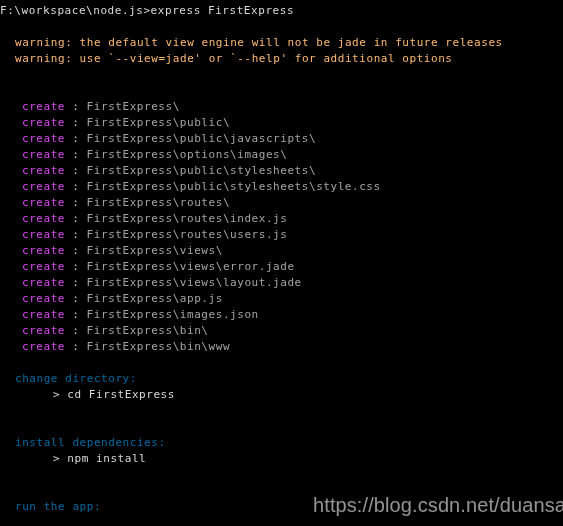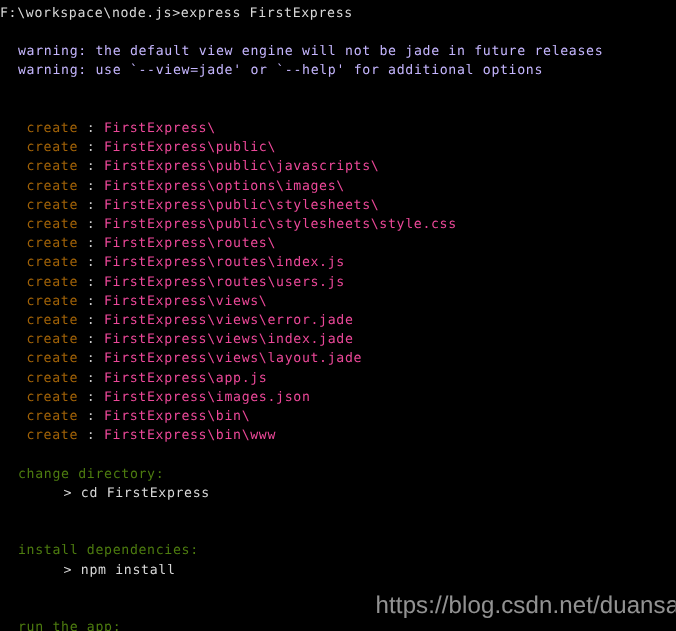--- a/index.html
+++ b/index.html
@@ -31,36 +31,36 @@
     font-family: "DejaVu Sans Mono", "Liberation Mono", monospace;
   }
   .line.blank {
     color: transparent;
   }
   .pad0 { padding-left: 0px; }
   .pad1 { padding-left: 15px; }
   .pad2 { padding-left: 22px; }
   .pad3 { padding-left: 37px; margin-left: 16px; }
   .kw-create {
-    color: #a16207;
+    color: #d946ef;
   }
   .path {
-    color: #ec4899;
+    color: #a3a3a3;
   }
   .sep {
     color: #cccccc;
   }
   .prompt-line {
     color: #d8d8d8;
   }
   .warn-line {
-    color: #c4b5fd;
+    color: #fdba74;
   }
   .section-head {
-    color: #4d7c0f;
+    color: #0369a1;
   }
   .cmd-line {
     color: #d8d8d8;
   }
   #watermark {
     position: absolute;
     left: 313px;
     top: 492px;
     font-family: "Liberation Sans", "DejaVu Sans", sans-serif;
     font-size: 20px;
@@ -91,21 +91,20 @@
       <div class="line pad2"><span class="kw-create">create</span> <span class="sep">:</span> <span class="path">FirstExpress\public\</span></div>
       <div class="line pad2"><span class="kw-create">create</span> <span class="sep">:</span> <span class="path">FirstExpress\public\javascripts\</span></div>
       <div class="line pad2"><span class="kw-create">create</span> <span class="sep">:</span> <span class="path">FirstExpress\options\images\</span></div>
       <div class="line pad2"><span class="kw-create">create</span> <span class="sep">:</span> <span class="path">FirstExpress\public\stylesheets\</span></div>
       <div class="line pad2"><span class="kw-create">create</span> <span class="sep">:</span> <span class="path">FirstExpress\public\stylesheets\style.css</span></div>
       <div class="line pad2"><span class="kw-create">create</span> <span class="sep">:</span> <span class="path">FirstExpress\routes\</span></div>
       <div class="line pad2"><span class="kw-create">create</span> <span class="sep">:</span> <span class="path">FirstExpress\routes\index.js</span></div>
       <div class="line pad2"><span class="kw-create">create</span> <span class="sep">:</span> <span class="path">FirstExpress\routes\users.js</span></div>
       <div class="line pad2"><span class="kw-create">create</span> <span class="sep">:</span> <span class="path">FirstExpress\views\</span></div>
       <div class="line pad2"><span class="kw-create">create</span> <span class="sep">:</span> <span class="path">FirstExpress\views\error.jade</span></div>
-      <div class="line pad2"><span class="kw-create">create</span> <span class="sep">:</span> <span class="path">FirstExpress\views\index.jade</span></div>
       <div class="line pad2"><span class="kw-create">create</span> <span class="sep">:</span> <span class="path">FirstExpress\views\layout.jade</span></div>
       <div class="line pad2"><span class="kw-create">create</span> <span class="sep">:</span> <span class="path">FirstExpress\app.js</span></div>
       <div class="line pad2"><span class="kw-create">create</span> <span class="sep">:</span> <span class="path">FirstExpress\images.json</span></div>
       <div class="line pad2"><span class="kw-create">create</span> <span class="sep">:</span> <span class="path">FirstExpress\bin\</span></div>
       <div class="line pad2"><span class="kw-create">create</span> <span class="sep">:</span> <span class="path">FirstExpress\bin\www</span></div>
     </div>
 
   <div class="line blank">&nbsp;</div>
 
   <div class="line pad1 section-head">change directory:</div>

